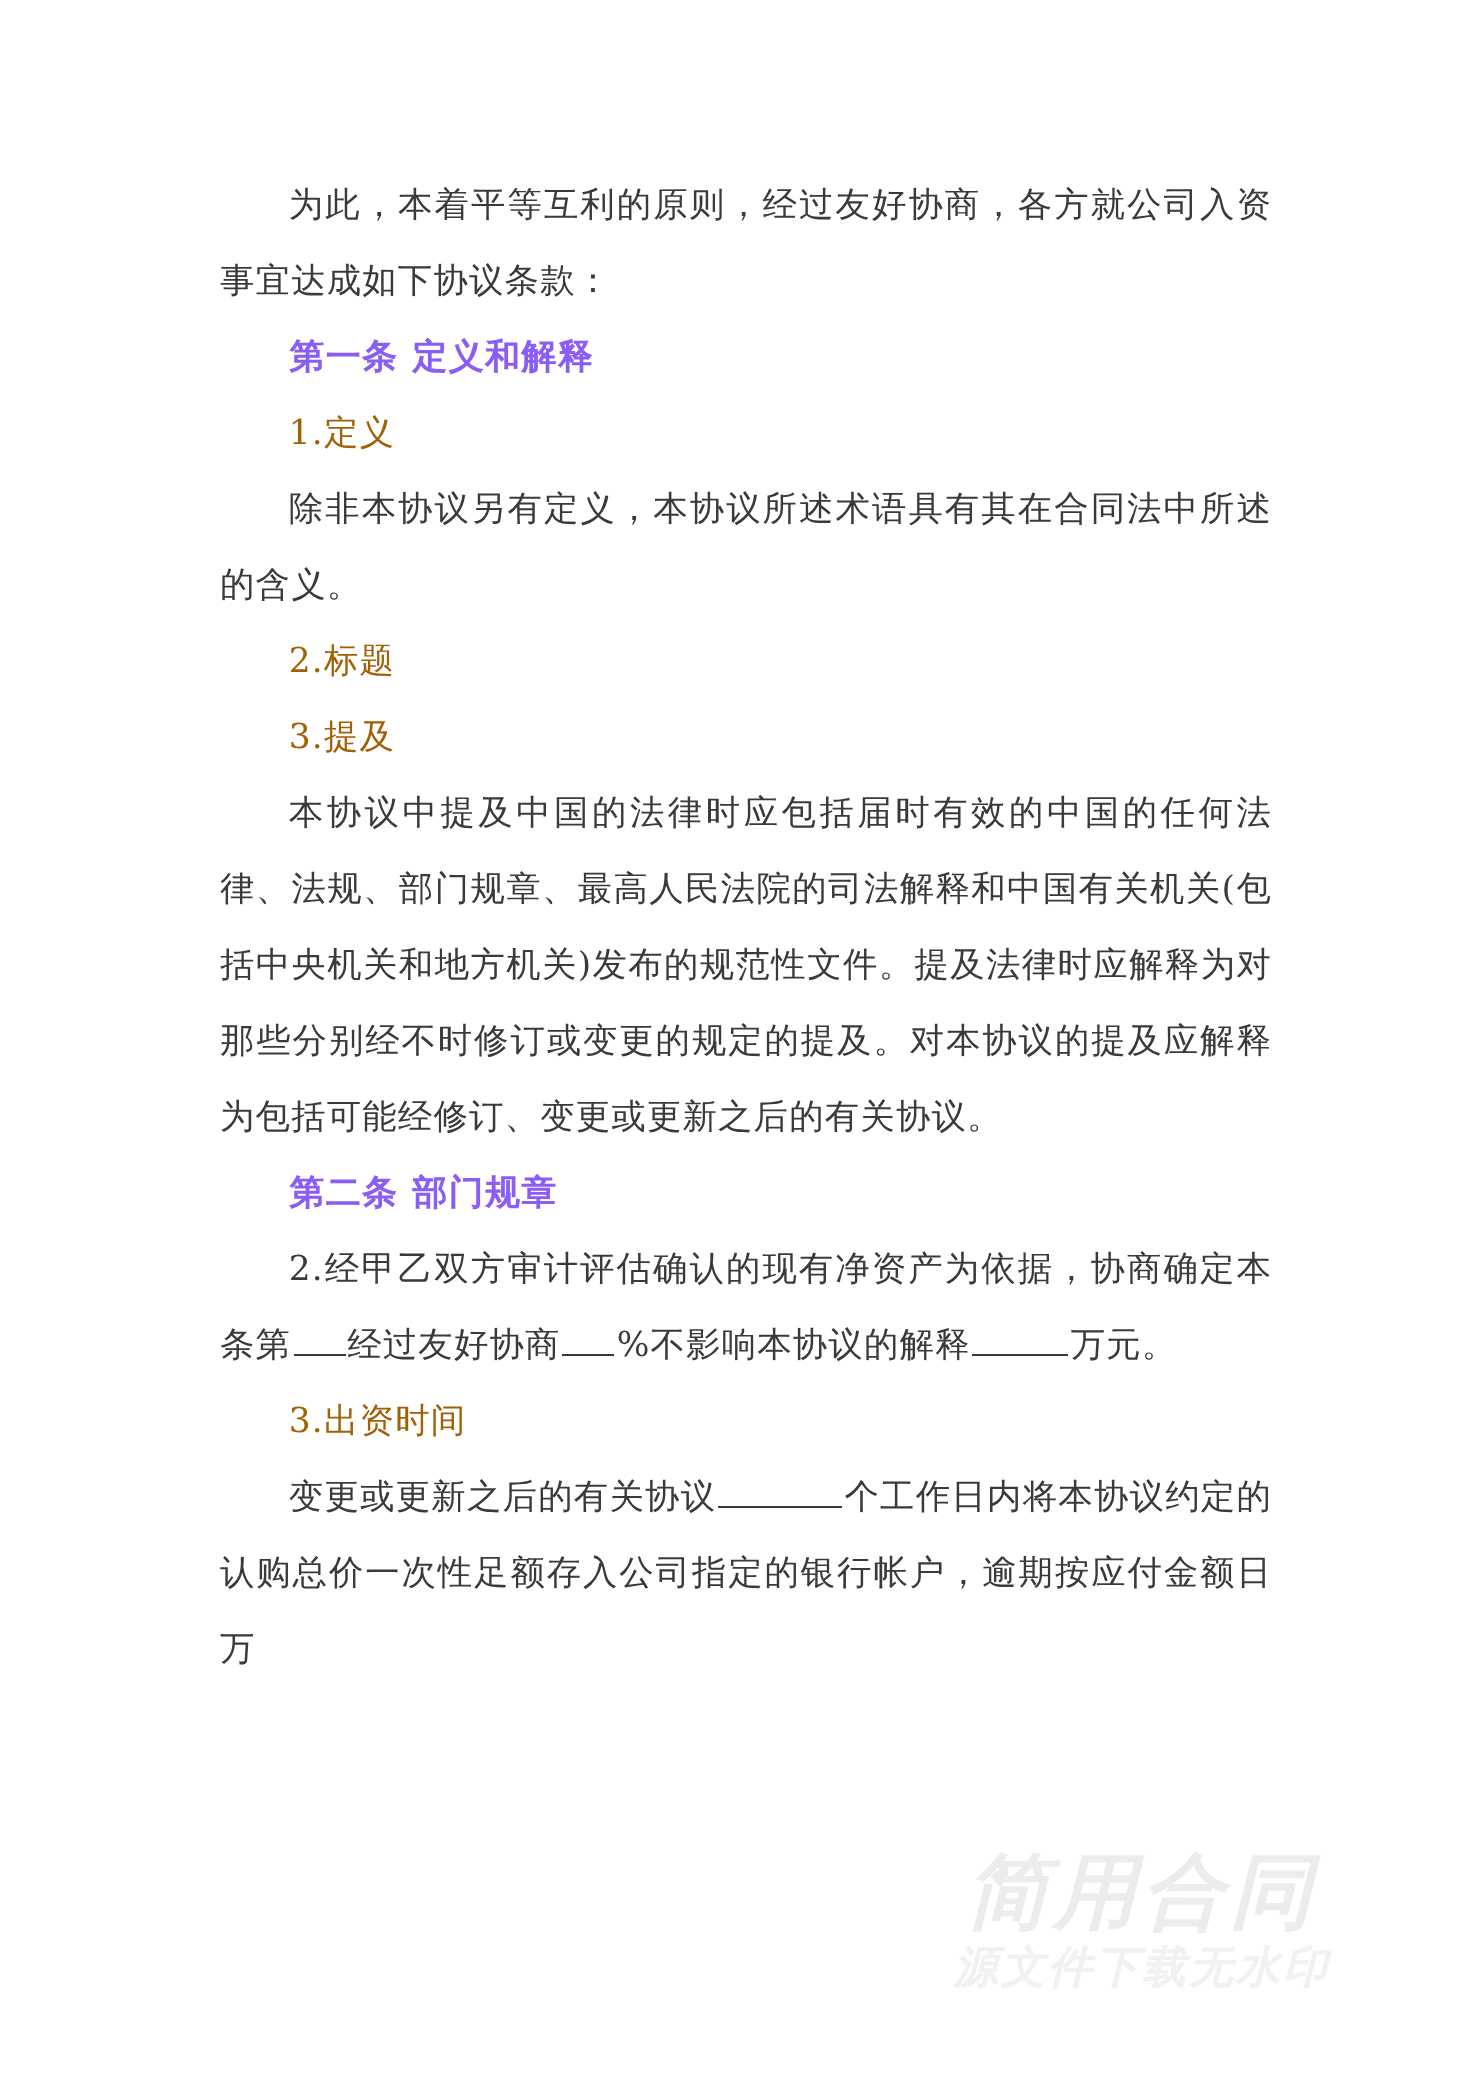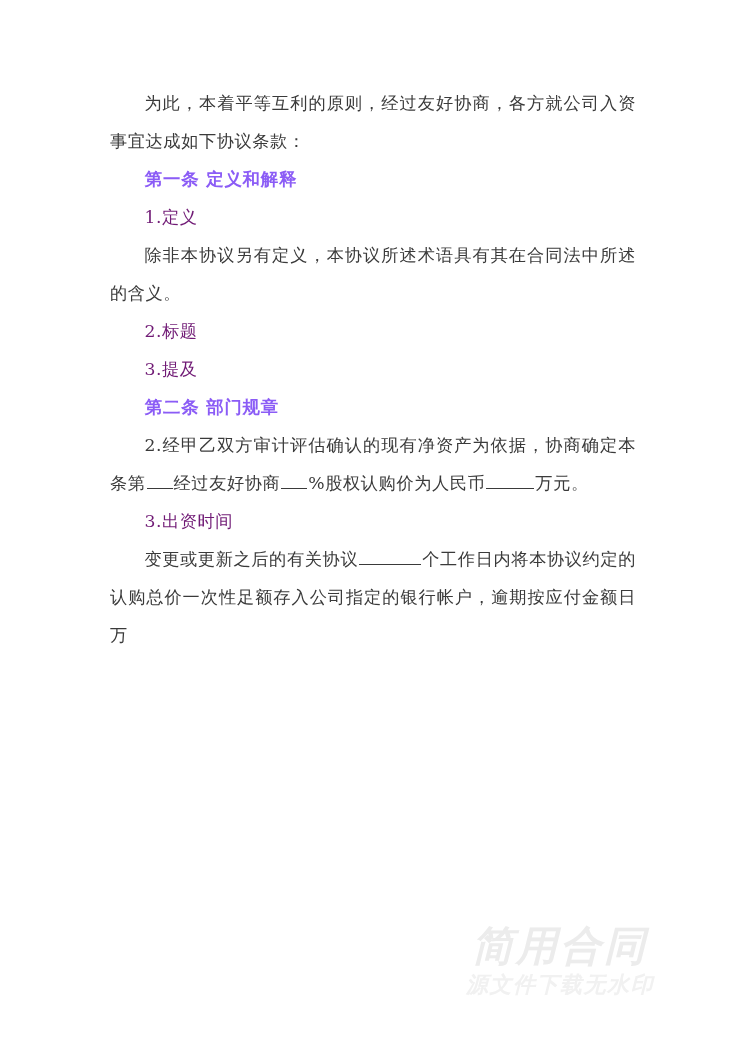--- a/index.html
+++ b/index.html
@@ -8,20 +8,21 @@
     background: #ffffff;
   }
   .page {
     position: relative;
     width: 672px;
     height: 1049px;
     background: #ffffff;
     overflow: hidden;
     font-family: "DejaVu Serif", "Liberation Serif", serif;
     color: #2b2b2b;
+    padding-left: 11px;
   }
   .content {
     position: absolute;
     left: 110px;
     top: 84px;
     width: 526px;
   }
   .para {
     font-size: 17.2px;
     line-height: 38px;
@@ -40,21 +41,21 @@
     letter-spacing: 0.8px;
     margin: 0;
     color: #8b5cf6;
     text-indent: 2em;
   }
   .sub {
     font-size: 17.2px;
     line-height: 38px;
     letter-spacing: 0.6px;
     margin: 0;
-    color: #701a75;
+    color: #a16207;
     text-indent: 2em;
   }
   .blank {
     display: inline-block;
     border-bottom: 1.3px solid #3a3a3a;
     vertical-align: baseline;
     height: 15px;
     margin: 0 1px;
   }
   .blank.w3 { width: 26px; }
@@ -97,25 +98,26 @@
     <p class="para">为此，本着平等互利的原则，经过友好协商，各方就公司入资事宜达成如下协议条款：</p>
 
     <p class="heading">第一条  定义和解释</p>
 
     <p class="sub">1.定义</p>
     <p class="para">除非本协议另有定义，本协议所述术语具有其在合同法中所述的含义。</p>
 
     <p class="sub">2.标题</p>
 
     <p class="sub">3.提及</p>
+    <p class="para">本协议中提及中国的法律时应包括届时有效的中国的任何法律、法规、部门规章、最高人民法院的司法解释和中国有关机关(包括中央机关和地方机关)发布的规范性文件。提及法律时应解释为对那些分别经不时修订或变更的规定的提及。对本协议的提及应解释为包括可能经修订、变更或更新之后的有关协议。</p>
 
     <p class="heading">第二条  部门规章</p>
 
 
-    <p class="para"><span>2.经甲乙双方审计评估确认的现有净资产为依据，协商确定本条第</span><span class="blank w3"></span><span>经过友好协商</span><span class="blank w3"></span><span>%股权认购价为人民币</span><span class="blank w5"></span><span>万元。</span></p>
+    <p class="para"><span>2.经甲乙双方审计评估确认的现有净资产为依据，协商确定本条第</span><span class="blank w3"></span><span>经过友好协商</span><span class="blank w3"></span><span>%不影响本协议的解释</span><span class="blank w5"></span><span>万元。</span></p>
 
     <p class="sub">3.出资时间</p>
 
     <p class="para"><span>变更或更新之后的有关协议</span><span class="blank w6"></span><span>个工作日内将本协议约定的认购总价一次性足额存入公司指定的银行帐户，逾期按应付金额日万</span></p>
 
   </div>
 
   <div class="watermark">
     <div class="wm-line1">简用合同</div>
     <div class="wm-line2">源文件下载无水印</div>

